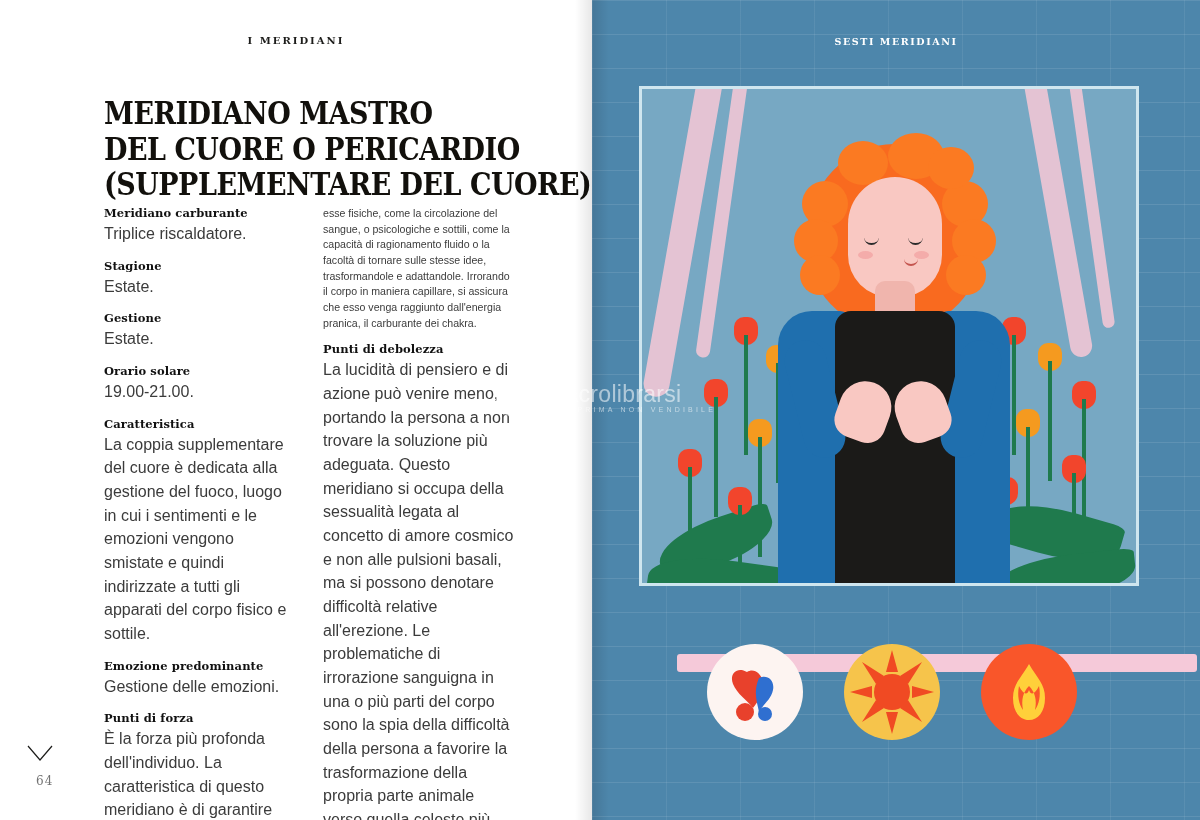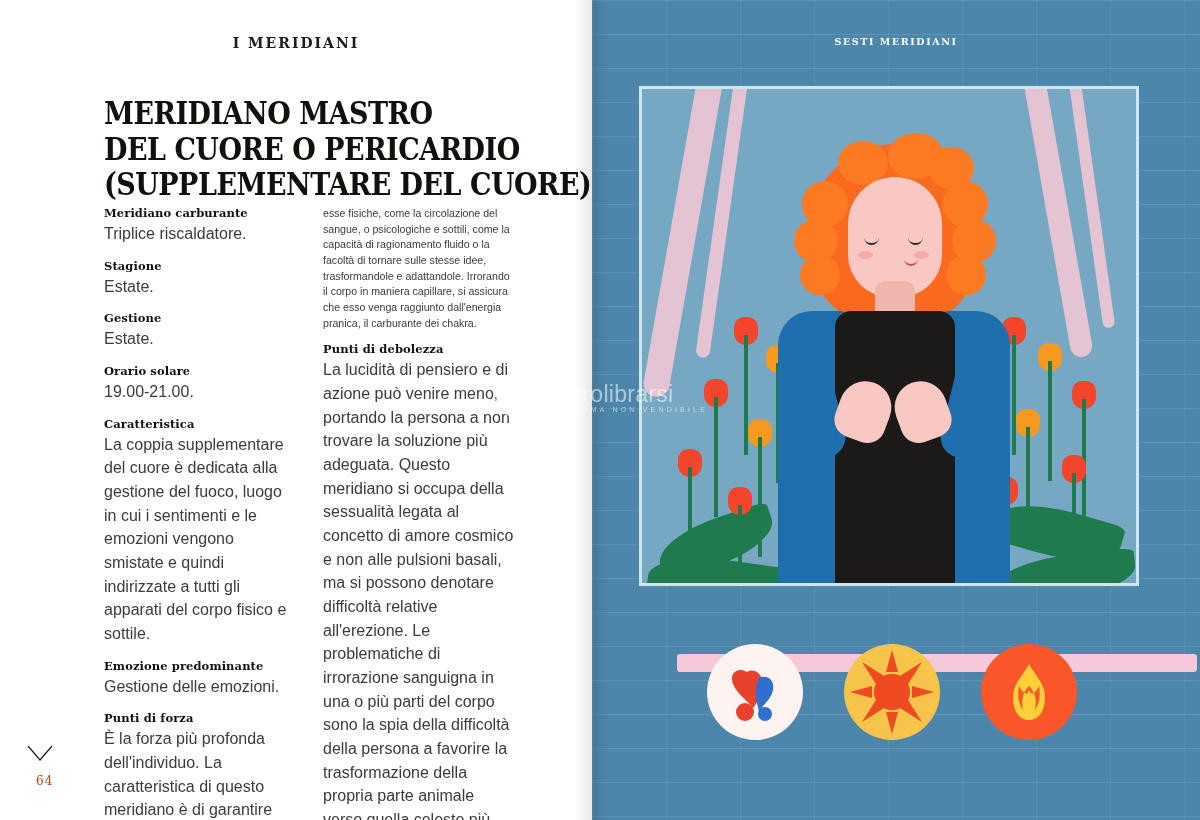--- a/index.html
+++ b/index.html
@@ -28,21 +28,21 @@
     background: #ffffff;
     box-sizing: border-box;
   }
   .running-head {
     position: absolute;
     top: 35px;
     left: 0;
     width: 100%;
     text-align: center;
     font-family: "DejaVu Serif", serif;
-    font-size: 14px;
+    font-size: 10px;
     letter-spacing: 2px;
     color: #1d1d1b;
     font-weight: 700;
   }
   .chapter-title {
     position: absolute;
     top: 96px;
     left: 104px;
     width: 420px;
     font-family: "DejaVu Serif", serif;
@@ -91,21 +91,21 @@
     font-size: 10.6px;
     line-height: 1.48;
     color: #3b3b3b;
   }
   .folio {
     position: absolute;
     left: 36px;
     bottom: 32px;
     font-family: "DejaVu Serif", serif;
     font-size: 12px;
-    color: #c2410c;
+    color: #737373;
     letter-spacing: 1px;
   }
   .corner-mark {
     position: absolute;
     left: 26px;
     bottom: 58px;
     width: 28px;
     height: 18px;
   }
   .corner-mark svg { display: block; }
@@ -286,21 +286,21 @@
 
   
   .watermark {
     position: absolute;
     left: 496px;
     top: 372px;
     width: 236px;
     height: 52px;
     display: flex;
     align-items: center;
-    gap: 4px;
+    gap: 12px;
     opacity: .55;
     pointer-events: none;
     z-index: 50;
   }
   .wm-mark {
     width: 34px; height: 34px;
     border-radius: 50%;
     border: 2.5px solid #ffffff;
     position: relative;
     flex: none;

